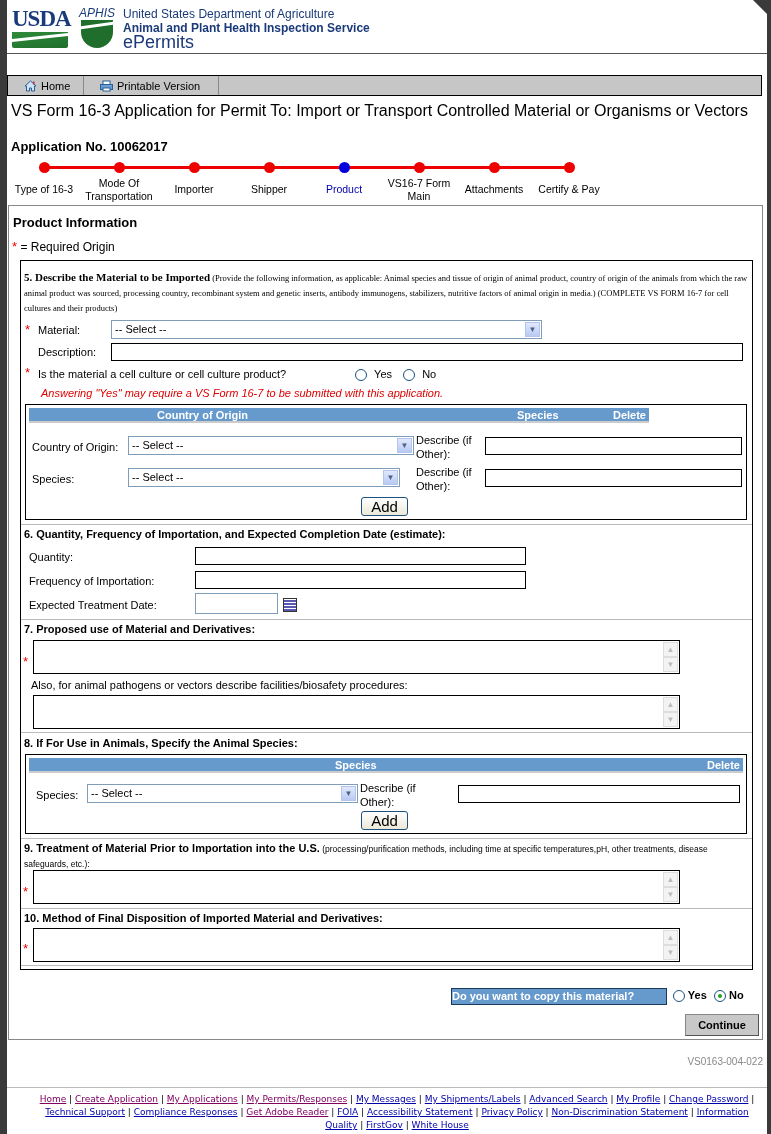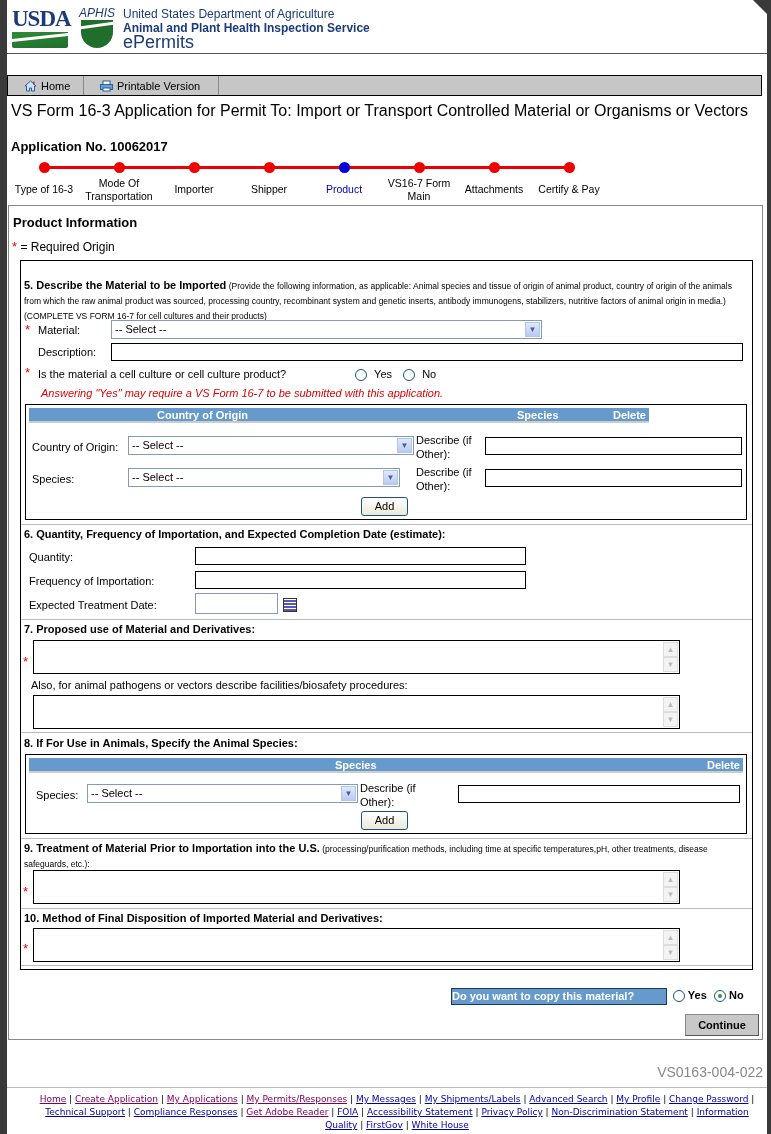--- a/index.html
+++ b/index.html
@@ -71,28 +71,28 @@
   .tbox { position: absolute; height: 18px; border: 1px solid #000; background: #fff; }
   .tarea { position: absolute; height: 34px; border: 1px solid #000; background: #fff; }
   .tarea .sb { position: absolute; right: 1px; top: 1px; width: 15px; height: 30px; }
   .tarea .sb span { display:block; width:15px; height:15px; border:1px solid #ddd; background:#f3f3f3; color:#bbb; font-size:8px; text-align:center; line-height:13px; }
   .radio { display: inline-block; width: 12px; height: 12px; border: 1px solid #1c5180; border-radius: 50%; background: #fff; vertical-align: middle; position: relative; }
   .radio.on:after { content:""; position:absolute; left:3px; top:3px; width:4px; height:4px; border-radius:50%; background:#21a121; }
   .warn { position: absolute; font-size: 11px; color: #d00; font-style: italic; }
   .subtable { position: absolute; border: 1px solid #000; }
   .subhead { position: absolute; left: 3px; top: 3px; height: 15px; background: #6699cc; color: #fff; font-weight: bold; font-size: 11px; border-bottom: 2px solid #ccc; }
   .subhead span { position: absolute; top: 1px; }
-  .btn-add { position: absolute; width: 47px; height: 19px; border: 1px solid #1c5180; border-radius: 3px; background: linear-gradient(#fff,#ece9d8); font-size: 11px; text-align: center; line-height: 17px; cursor: pointer; }
+  .btn-add { position: absolute; width: 47px; height: 19px; border: 1px solid #1c5180; border-radius: 3px; background: linear-gradient(#fff,#ece9d8); font-size: 15px; text-align: center; line-height: 17px; cursor: pointer; }
   .cal { position: absolute; width: 14px; height: 14px; border: 1px solid #333; background: repeating-linear-gradient(0deg, #5959b3 0 2px, #fff 2px 3px); }
 
   .copy-q { position: absolute; left: 442px; top: 782px; width: 216px; height: 17px; background: #6699cc; border: 1px solid #1a3a5a; color: #fff; font-weight: bold; font-size: 11px; text-align: left; line-height: 15px; }
   .copy-opts { position: absolute; left: 664px; top: 783px; font-size: 11px; font-weight: bold; }
   .btn-continue { position: absolute; left: 676px; top: 808px; width: 74px; height: 22px; background: #c8c8c8; border: 1px solid #888; border-right-color:#555; border-bottom-color:#555; font-weight: bold; font-size: 11px; text-align: center; line-height: 20px; cursor: pointer; }
 
-  .pagecode { position: absolute; right: 4px; top: 1056px; font-size: 14px; color: #888; margin-top: 8px; }
+  .pagecode { position: absolute; right: 4px; top: 1056px; font-size: 10px; color: #888; }
   .footer-rule { position: absolute; left: 0; top: 1087px; width: 760px; border-top: 1px solid #bbb; }
   .footer { position: absolute; left: 30px; top: 1093px; width: 720px; text-align: center; font-family: "DejaVu Sans", sans-serif; font-size: 9px; line-height: 13px; }
   .footer a { color: #0000aa; text-decoration: underline; }
   .footer a.visited { color: #800060; }
 </style>
 </head>
 <body>
 
 <div class="page">
   <div class="corner"></div>
@@ -172,21 +172,21 @@
 
   <div class="panel">
     <div class="ptitle">Product Information</div>
     <div class="req-legend">
       <span class="star">*</span>
       <span>= Required Origin</span>
     </div>
 
     <div class="form-box">
 
-      <div class="sec" style="top:1px; padding: 16px 3px;">
+      <div class="sec" style="top:1px; padding: 8px 3px; font-family: Liberation Serif, serif;">
         <div class="desc-note">
           <span class="sec-head" style="font-size:11px">5. Describe the Material to be Imported</span>
           <span>(Provide the following information, as applicable: Animal species and tissue of origin of animal product, country of origin of the animals from which the raw animal product was sourced, processing country, recombinant system and genetic inserts, antibody immunogens, stabilizers, nutritive factors of animal origin in media.) (COMPLETE VS FORM 16-7 for cell cultures and their products)</span>
         </div>
       </div>
 
       <span class="star" style="position:absolute;left:4px;top:61px">*</span>
       <div class="fld-label" style="left:17px;top:63px">Material:</div>
       <div class="select" style="left:90px;top:59px;width:431px">
         <span>-- Select --</span>

